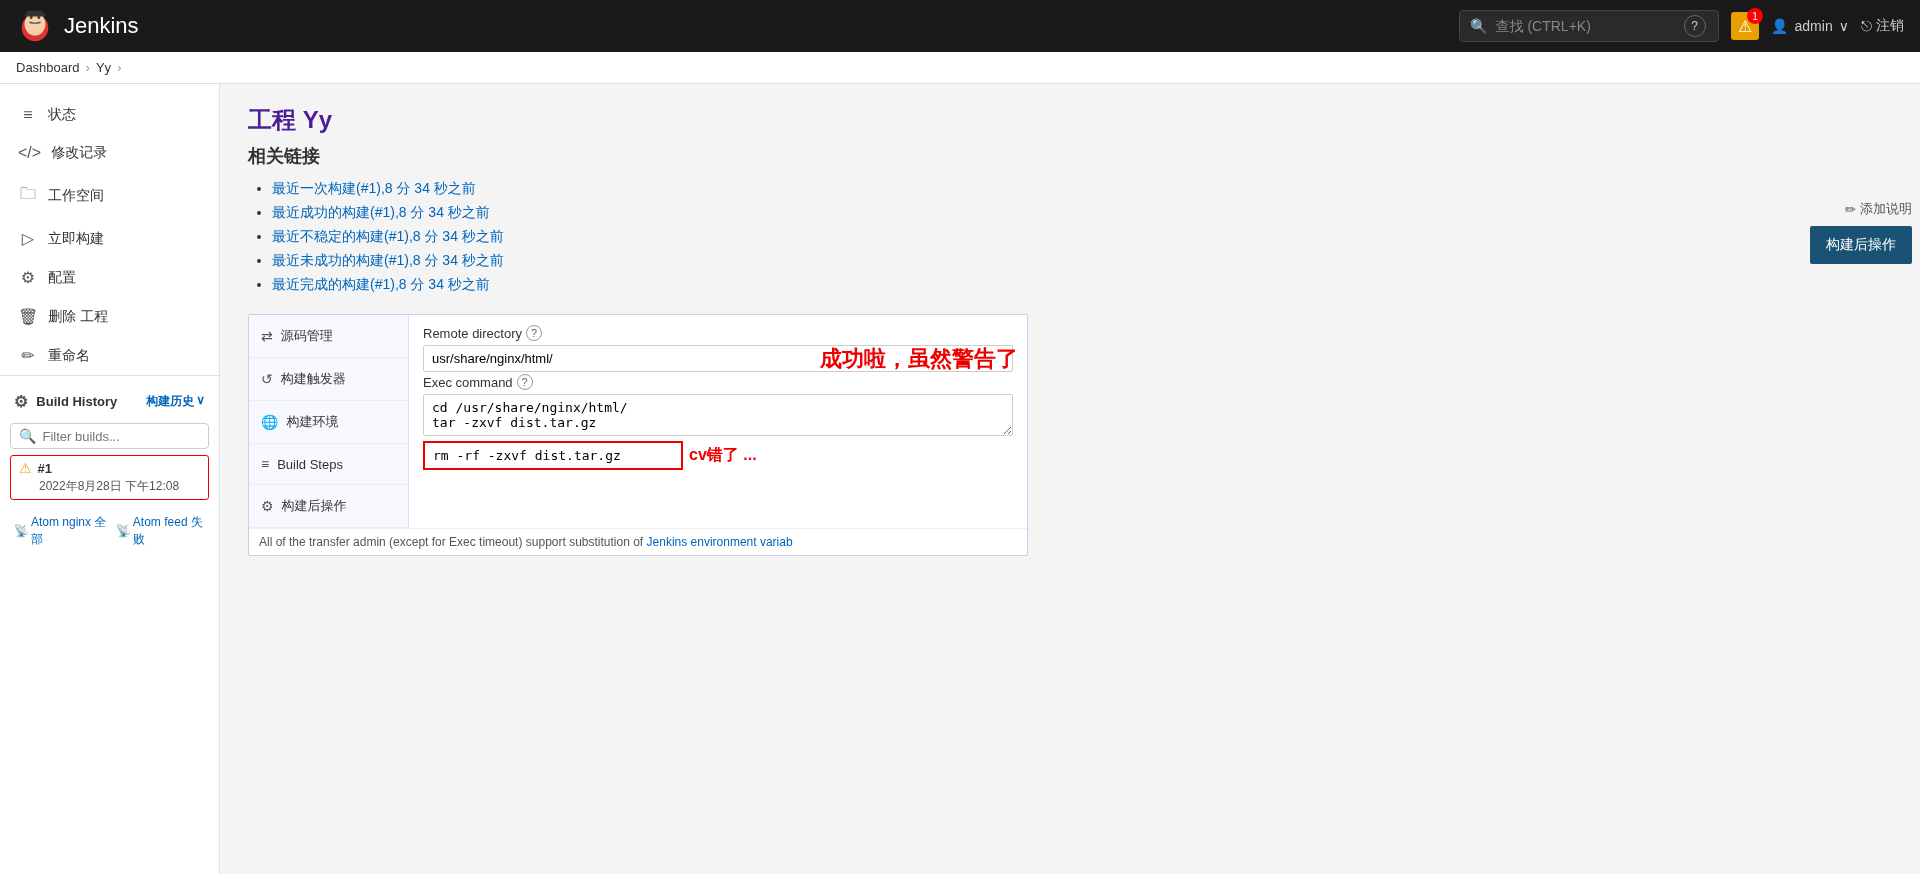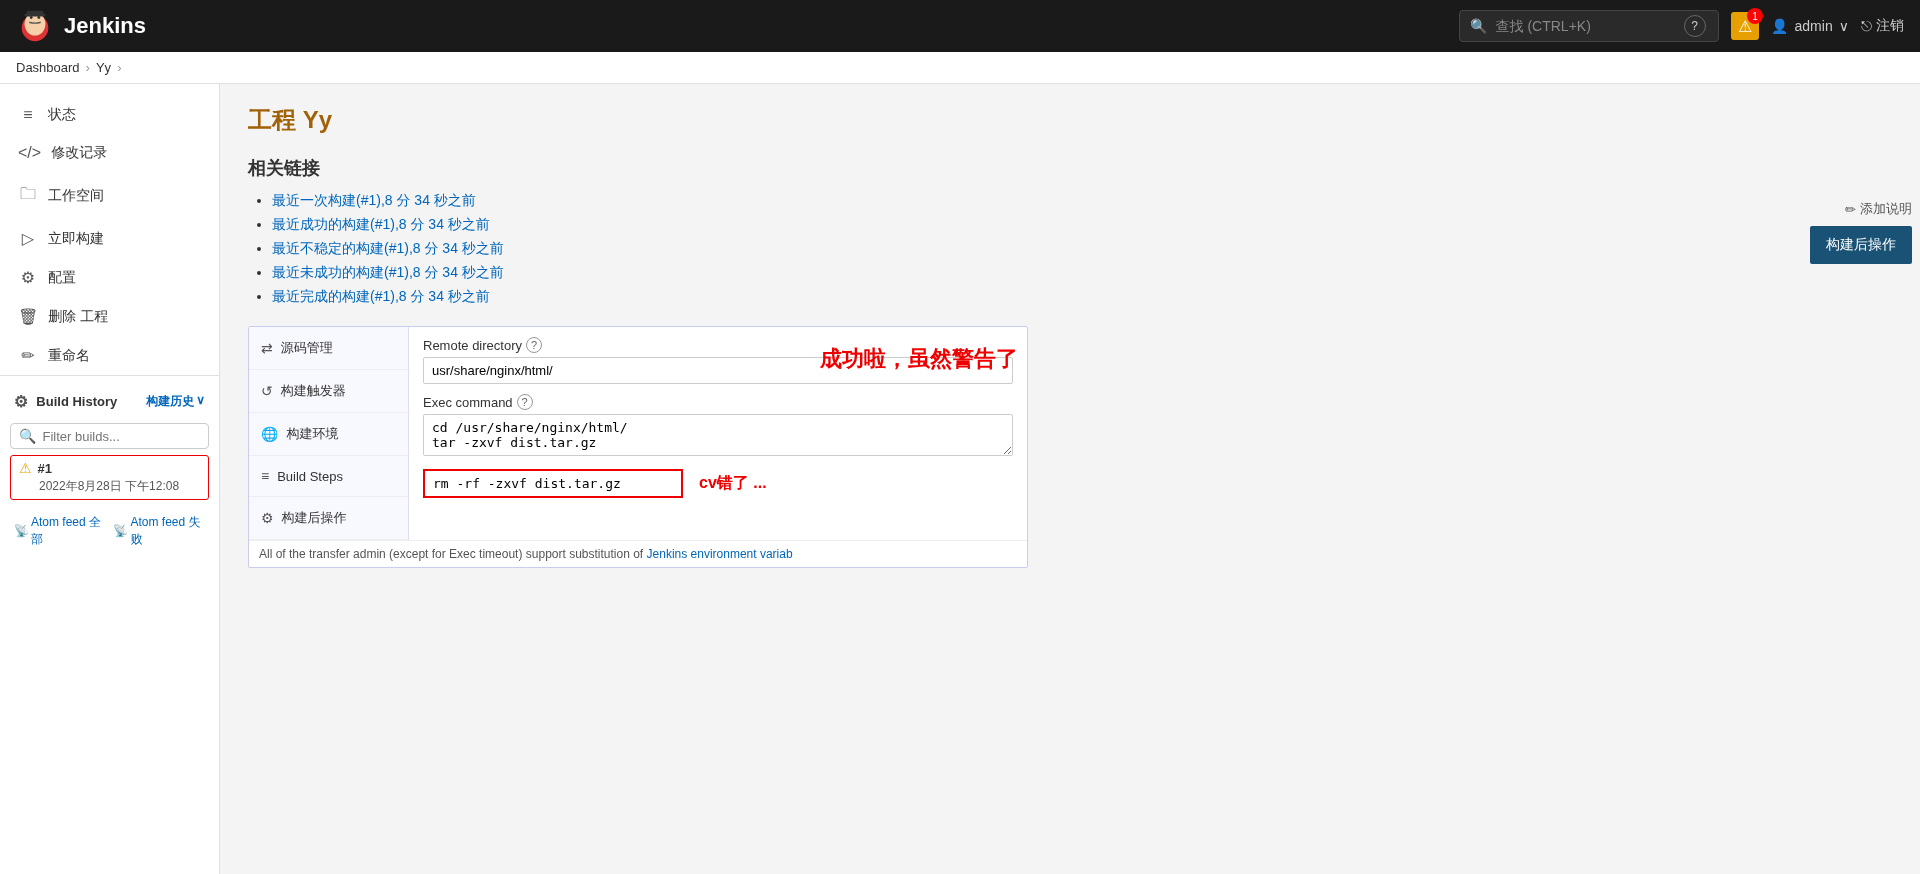--- a/index.html
+++ b/index.html
@@ -21,21 +21,21 @@
       gap: 10px;
       text-decoration: none;
       color: #fff;
     }
     .jenkins-logo-icon {
       width: 38px;
       height: 38px;
     }
     .header-title {
       font-size: 22px;
-      font-weight: bold;
+      font-weight: normal;
       color: #fff;
     }
     .header-spacer { flex: 1; }
     .header-search {
       display: flex;
       align-items: center;
       background: #2a2a2a;
       border: 1px solid #444;
       border-radius: 4px;
       padding: 4px 10px;
@@ -179,22 +179,22 @@
     
     .main-content {
       flex: 1;
       padding: 20px 28px;
       background: #f4f4f4;
       position: relative;
     }
     .page-title {
       font-size: 24px;
       font-weight: bold;
-      color: #a16207;
-      margin-bottom: 20px;
+      color: #4c1d95;
+      margin-bottom: 8px;
     }
 
     .related-links-section { margin-bottom: 20px; }
     .related-links-title { font-size: 18px; font-weight: bold; margin-bottom: 12px; }
     .related-links-list { list-style: disc; padding-left: 24px; }
     .related-links-list li { margin-bottom: 6px; }
     .related-links-list a { color: #0066bb; text-decoration: none; font-size: 14px; }
 
     
     .success-overlay {
@@ -230,21 +230,21 @@
       color: #333;
       cursor: pointer;
       border-bottom: 1px solid #eee;
     }
     .config-nav-icon { font-size: 14px; color: #555; }
     .config-main {
       flex: 1;
       padding: 10px 14px;
     }
     .config-field {
-      margin-bottom: 10px;
+      margin-bottom: 2px;
     }
     .config-field label {
       font-size: 13px;
       color: #333;
       display: flex;
       align-items: center;
       gap: 4px;
       margin-bottom: 4px;
     }
     .config-field input[type="text"],
@@ -261,21 +261,21 @@
       border-radius: 50%;
       border: 1px solid #999;
       font-size: 11px;
       color: #666;
       cursor: pointer;
     }
     .cv-error-text {
       color: #e00;
       font-size: 16px;
       font-weight: bold;
-      margin-left: 16px;
+      margin-left: 6px;
     }
     .config-footer-note {
       font-size: 12px;
       color: #555;
       padding: 6px 10px;
       border-top: 1px solid #eee;
     }
     .config-footer-note a { color: #0066bb; text-decoration: none; }
 
     
@@ -408,21 +408,21 @@
         <div class="build-item-top">
           <span class="build-warning-icon">⚠</span>
           <span class="build-num">#1</span>
         </div>
         <div class="build-date">2022年8月28日 下午12:08</div>
       </div>
 
       <div class="atom-feeds">
         <a href="#">
           <span>📡</span>
-          <span>Atom feed 全部</span>
+          <span>Atom nginx 全部</span>
         </a>
         <a href="#">
           <span>📡</span>
           <span>Atom feed 失败</span>
         </a>
       </div>
     </div>
   </nav>
 
   <main class="main-content">

